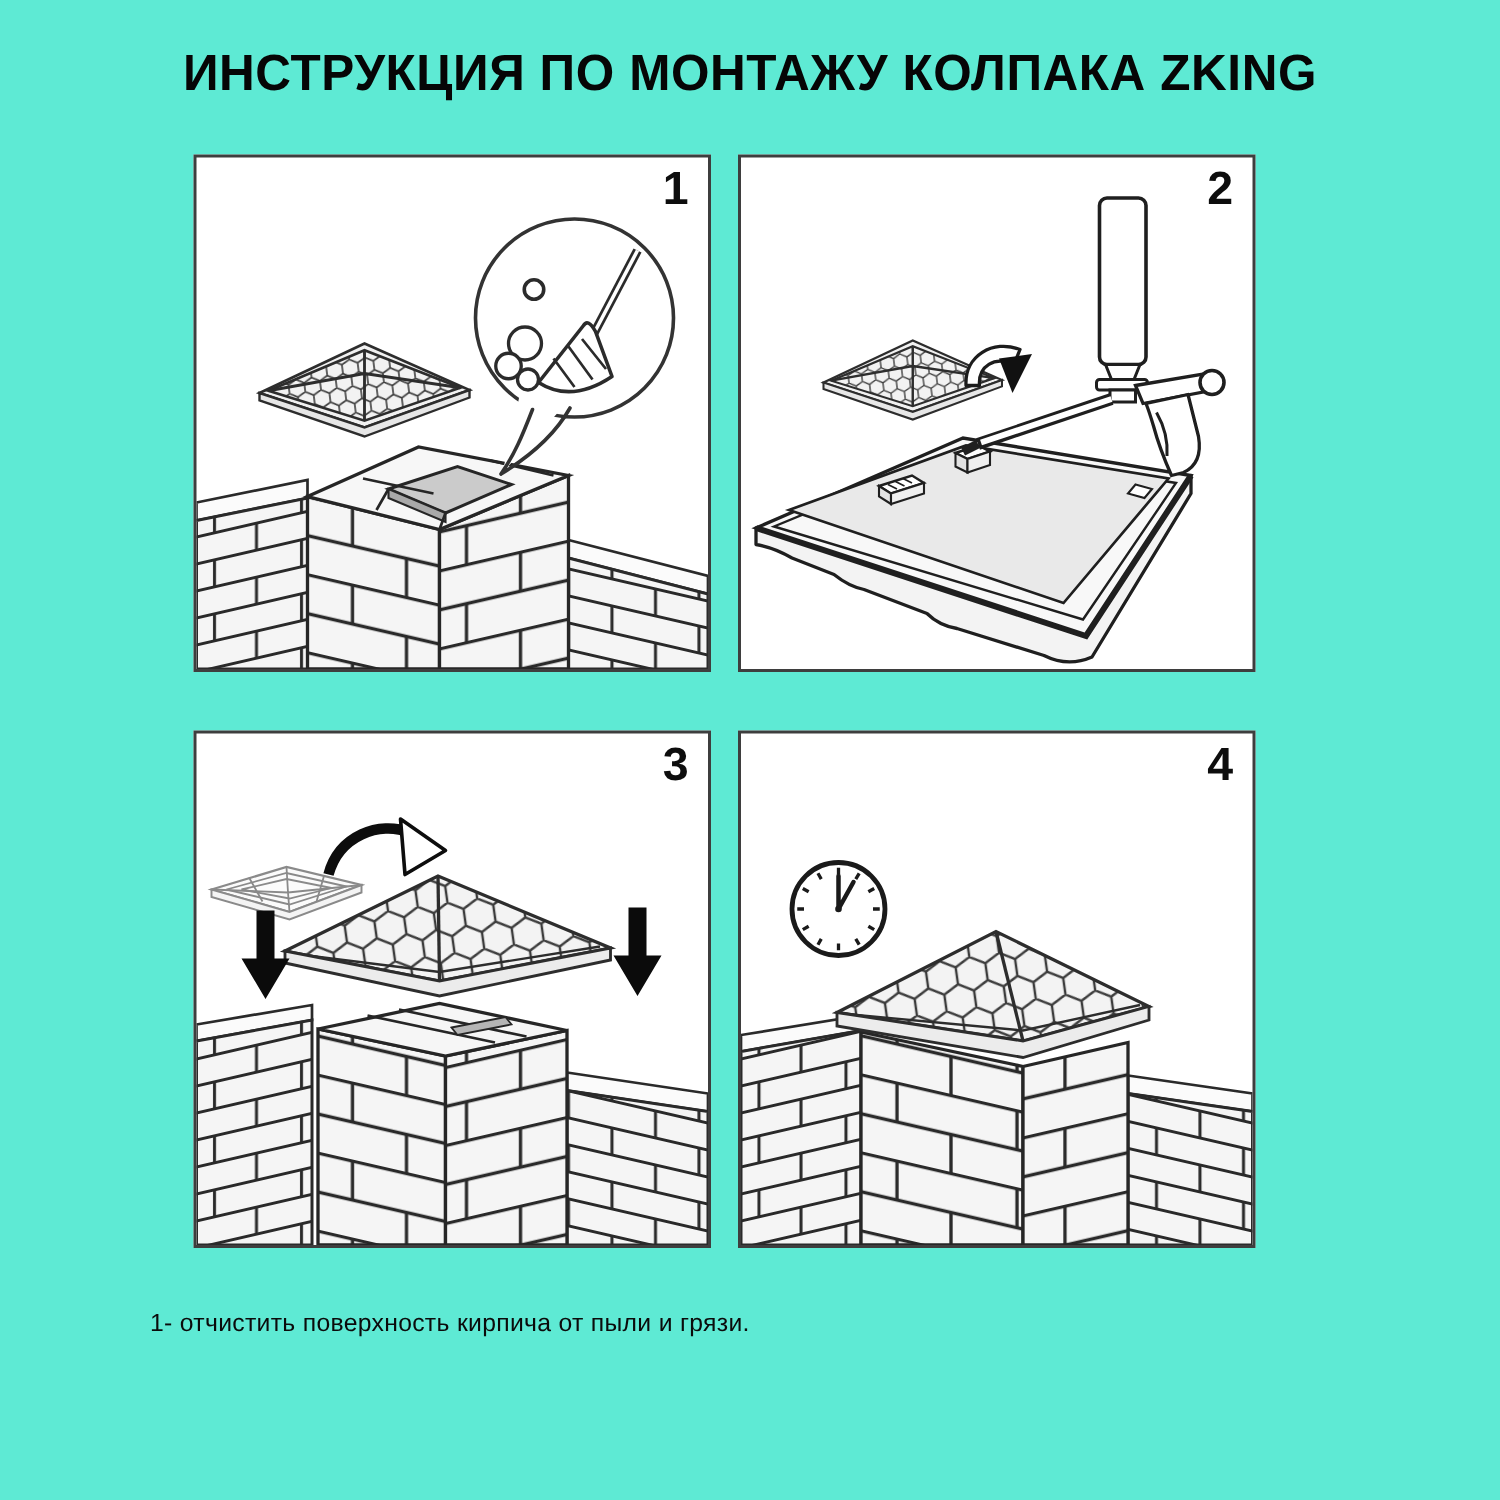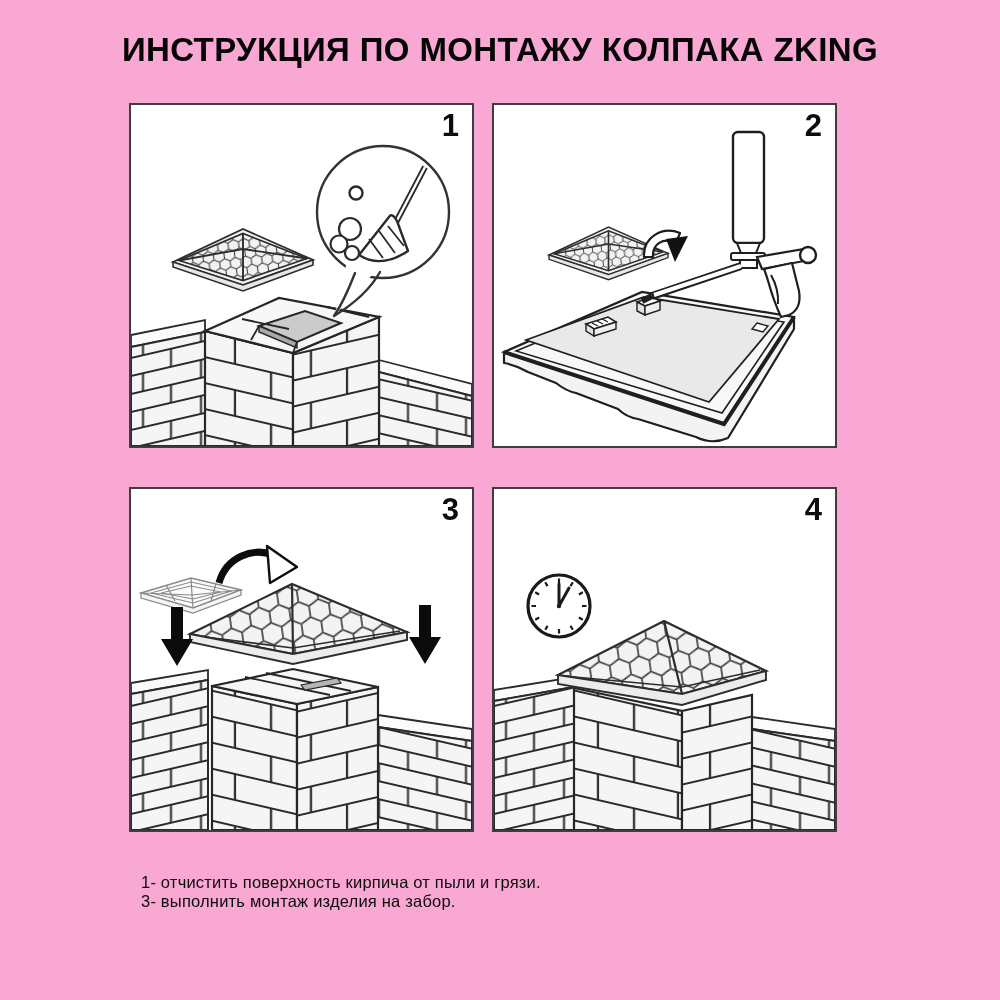--- a/index.html
+++ b/index.html
@@ -1,30 +1,30 @@
 <!DOCTYPE html>
 <html><head>
 <meta charset="utf-8">
 <style>
   html,body{margin:0;padding:0;background:#ffffff;}
-  .page{position:relative;width:1000px;height:1000px;background:#f9a8d4;overflow:hidden;
+  .page{position:relative;width:1000px;height:1000px;background:#5eead4;overflow:hidden;
         font-family:"Liberation Sans",sans-serif;}
   .title{position:absolute;top:30px;left:0;width:1000px;text-align:center;
          font-size:34px;font-weight:bold;letter-spacing:.4px;color:#060606;
          transform:scaleX(.97);white-space:nowrap;}
   .panel{position:absolute;width:345px;height:345px;border:2px solid #3e3e3e;
          box-sizing:border-box;background:#fff;}
   #p1{left:129px;top:103px}
   #p2{left:492px;top:103px}
   #p3{left:129px;top:487px}
   #p4{left:492px;top:487px}
   .panel svg{position:absolute;left:0;top:0;width:341px;height:341px;display:block;}
   .num{position:absolute;top:3px;right:13px;font-size:31px;font-weight:bold;color:#0d0d0d;}
   .instructions{position:absolute;left:100px;top:873px;font-size:16.5px;line-height:19px;
-                color:#0b0b0b;letter-spacing:.2px;margin-left:41px;}
+                color:#0b0b0b;letter-spacing:.2px;}
   .instructions .line{white-space:nowrap;}
 </style>
 </head>
 <body>
 
 <div class="page">
 
   <svg width="0" height="0" style="position:absolute">
     <defs>
       <pattern id="bkA" width="58" height="36" patternUnits="userSpaceOnUse" patternTransform="skewY(13)">
@@ -208,16 +208,15 @@
         <path d="M65,89.5 L65,94 M78.8,93.2 L76.5,97.1 M88.8,103.3 L84.9,105.5 M92.5,117 L88,117 M88.8,130.8 L84.9,128.5 M78.8,140.8 L76.5,136.9 M65,144.5 L65,140 M51.3,140.8 L53.5,136.9 M41.2,130.8 L45.1,128.5 M37.5,117 L42,117 M41.2,103.3 L45.1,105.5 M51.3,93.2 L53.5,97.1" stroke="#1a1a1a" stroke-width="2.2"></path>
         <path d="M65,117 L65,95 M65,117 L75,99" fill="none" stroke="#1a1a1a" stroke-width="3" stroke-linecap="round"></path>
         <circle cx="65" cy="117" r="2.2" fill="#1a1a1a"></circle>
       </g>
     </svg>
     <div class="num">4</div>
   </div>
 
   <div class="instructions">
     <div class="line">1- отчистить поверхность кирпича от пыли и грязи.</div>
-    <div class="line">3- выполнить монтаж изделия на забор.</div>
   </div>
 
 </div>
 
 </body></html>

